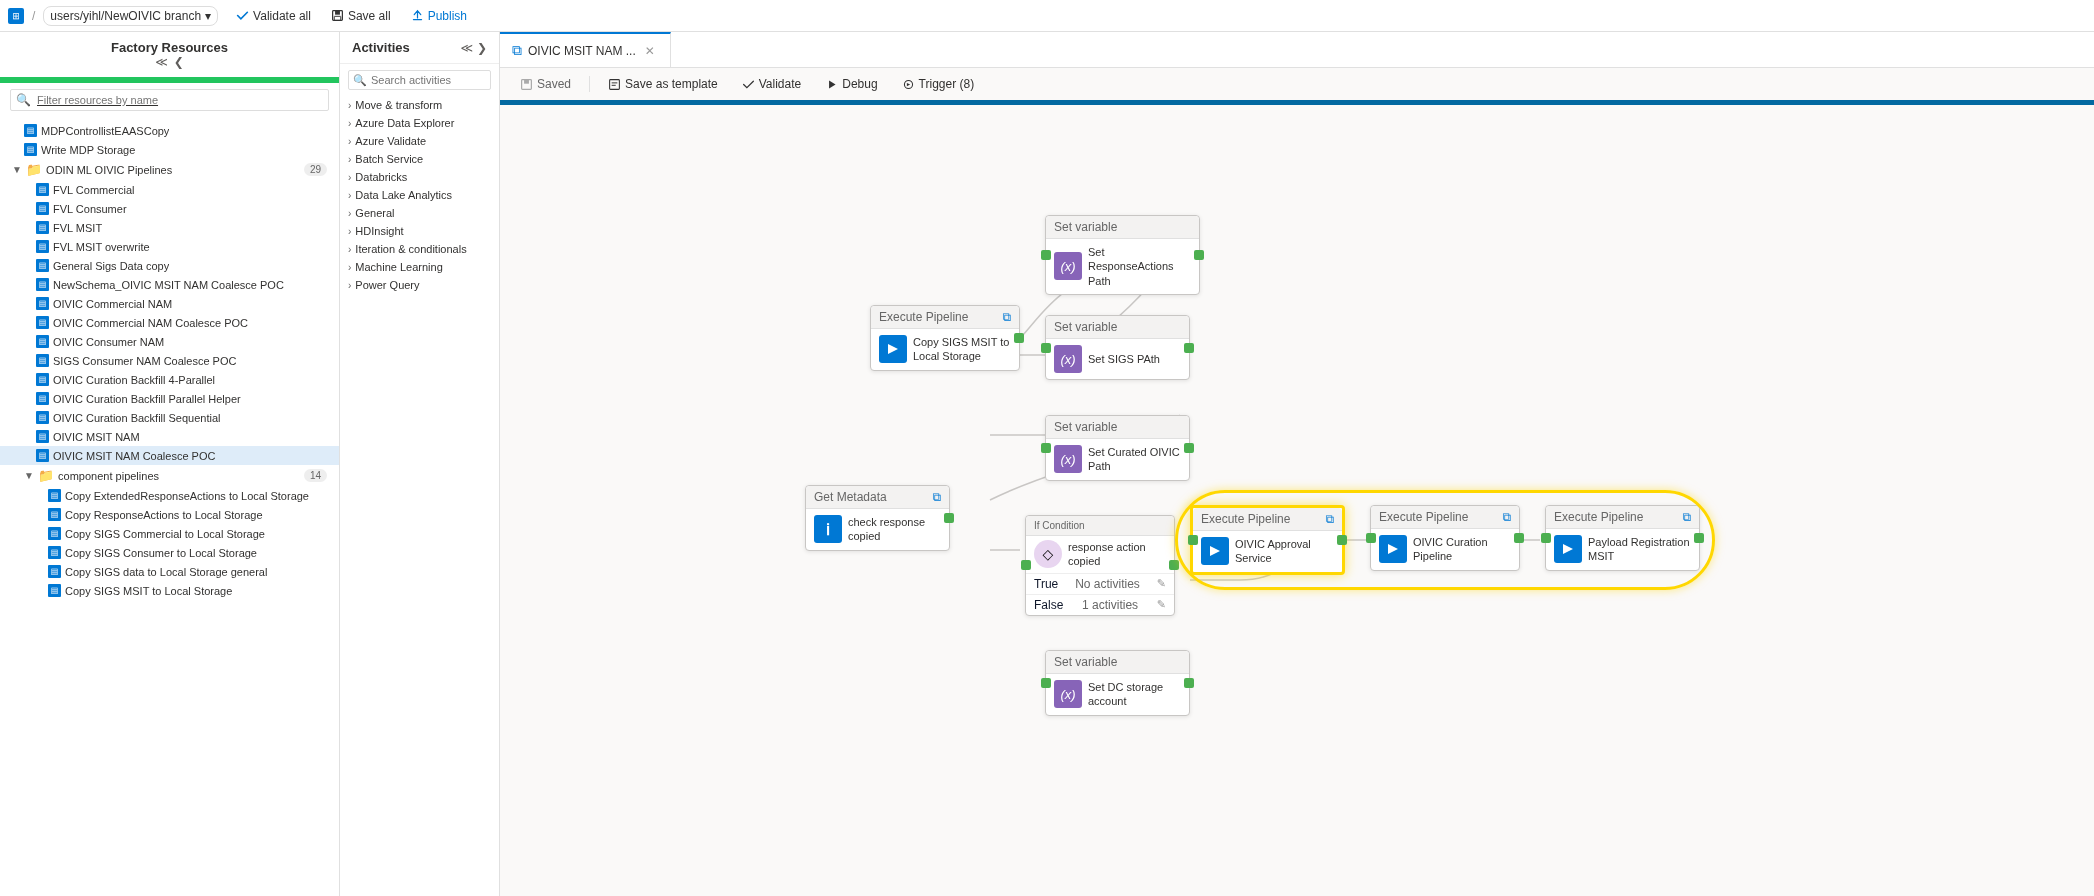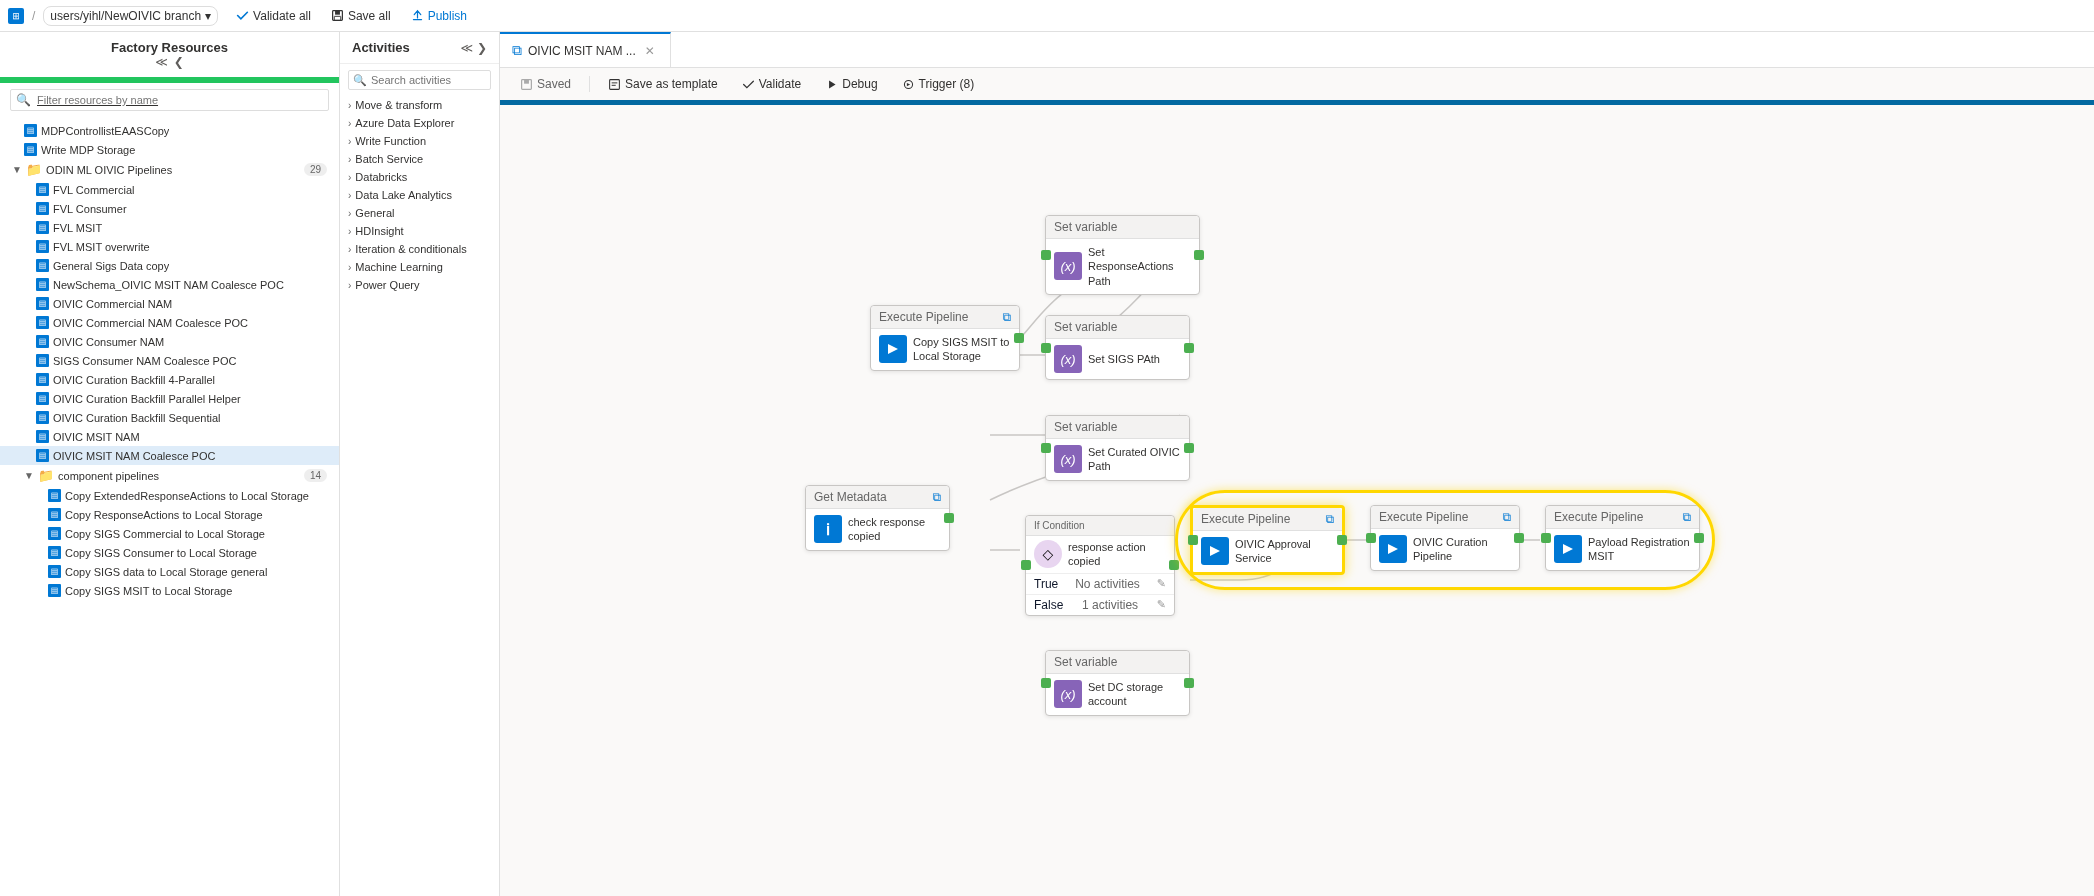--- a/index.html
+++ b/index.html
@@ -316,21 +316,21 @@
       <div class="activity-group">
         <span class="activity-chevron">›</span>
         <span class="activity-label">Move &amp; transform</span>
       </div>
       <div class="activity-group">
         <span class="activity-chevron">›</span>
         <span class="activity-label">Azure Data Explorer</span>
       </div>
       <div class="activity-group">
         <span class="activity-chevron">›</span>
-        <span class="activity-label">Write Function</span>
+        <span class="activity-label">Azure Validate</span>
       </div>
       <div class="activity-group">
         <span class="activity-chevron">›</span>
         <span class="activity-label">Batch Service</span>
       </div>
       <div class="activity-group">
         <span class="activity-chevron">›</span>
         <span class="activity-label">Databricks</span>
       </div>
       <div class="activity-group">

